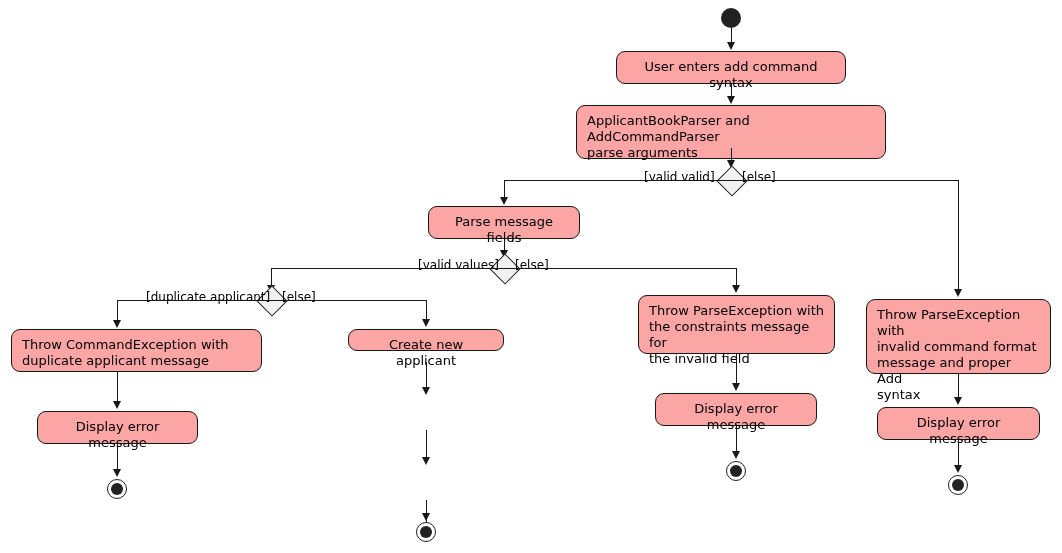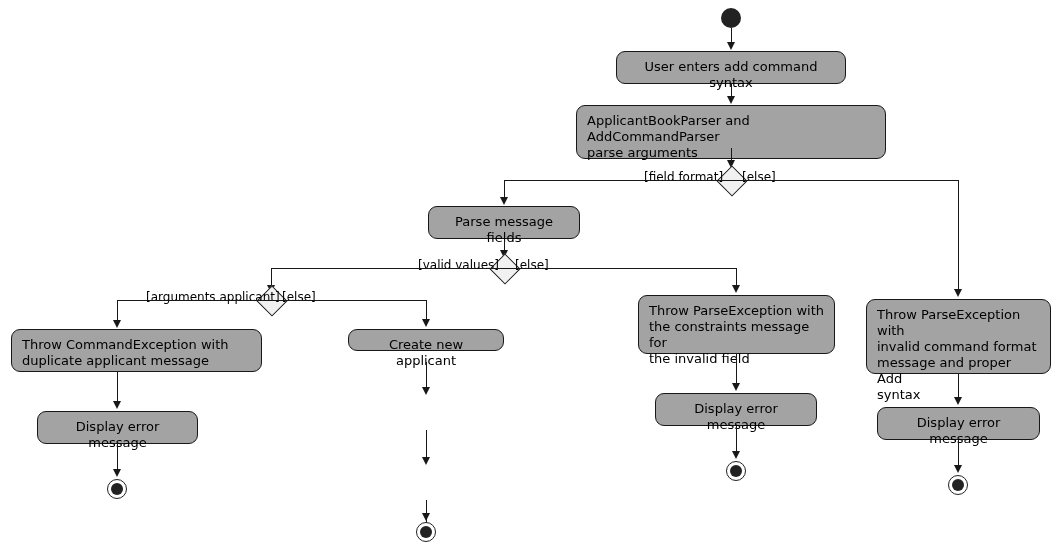--- a/index.html
+++ b/index.html
@@ -6,21 +6,21 @@
   #canvas{
     position:relative;
     width:1062px;height:553px;
     background:#FFFFFF;
     font-family:"DejaVu Sans","Liberation Sans",sans-serif;
     overflow:hidden;
   }
   .node{
     position:absolute;
     box-sizing:border-box;
-    background:#a3a3a3;
+    background:#fca5a5;
     border:1px solid #181818;
     border-radius:9px;
     color:#000000;
     font-size:13px;
     line-height:16px;
     padding:7px 10px;
     white-space:pre-line;
   }
   .node.center{text-align:center;}
   .guard{
@@ -82,21 +82,21 @@
   <div class="node center" style="left:616px;top:51px;width:230px;height:33px;">User enters add command syntax</div>
   <div class="line vline" style="left:731px;top:84px;height:13px;"></div>
   <div class="arrow" style="left:727px;top:96px;"></div>
 
   <div class="node" style="left:576px;top:105px;width:310px;height:54px;">ApplicantBookParser and AddCommandParser
 parse arguments</div>
   <div class="line vline" style="left:731px;top:148px;height:13px;"></div>
   <div class="arrow" style="left:727px;top:160px;"></div>
 
   <div class="diamond" style="left:721px;top:170px;"></div>
-  <div class="guard" style="left:644px;top:170px;">[field format]</div>
+  <div class="guard" style="left:644px;top:170px;">[valid valid]</div>
   <div class="guard" style="left:742px;top:170px;">[else]</div>
 
   <div class="line hline" style="left:504px;top:180px;width:455px;"></div>
 
   <div class="line vline" style="left:504px;top:180px;height:18px;"></div>
   <div class="arrow" style="left:500px;top:197px;"></div>
 
   <div class="line vline" style="left:958px;top:180px;height:110px;"></div>
   <div class="arrow" style="left:954px;top:289px;"></div>
 
@@ -108,21 +108,21 @@
   <div class="guard" style="left:418px;top:258px;">[valid values]</div>
   <div class="guard" style="left:515px;top:258px;">[else]</div>
 
   <div class="line hline" style="left:271px;top:268px;width:466px;"></div>
   <div class="line vline" style="left:271px;top:268px;height:18px;"></div>
   <div class="arrow" style="left:267px;top:285px;"></div>
   <div class="line vline" style="left:736px;top:268px;height:18px;"></div>
   <div class="arrow" style="left:732px;top:285px;"></div>
 
   <div class="diamond" style="left:261px;top:290px;"></div>
-  <div class="guard" style="left:146px;top:290px;">[arguments applicant]</div>
+  <div class="guard" style="left:146px;top:290px;">[duplicate applicant]</div>
   <div class="guard" style="left:282px;top:290px;">[else]</div>
 
   <div class="line hline" style="left:117px;top:300px;width:310px;"></div>
   <div class="line vline" style="left:117px;top:300px;height:21px;"></div>
   <div class="arrow" style="left:113px;top:320px;"></div>
   <div class="line vline" style="left:426px;top:300px;height:20px;"></div>
   <div class="arrow" style="left:422px;top:319px;"></div>
 
   <div class="node" style="left:11px;top:329px;width:251px;height:43px;">Throw CommandException with
 duplicate applicant message</div>

